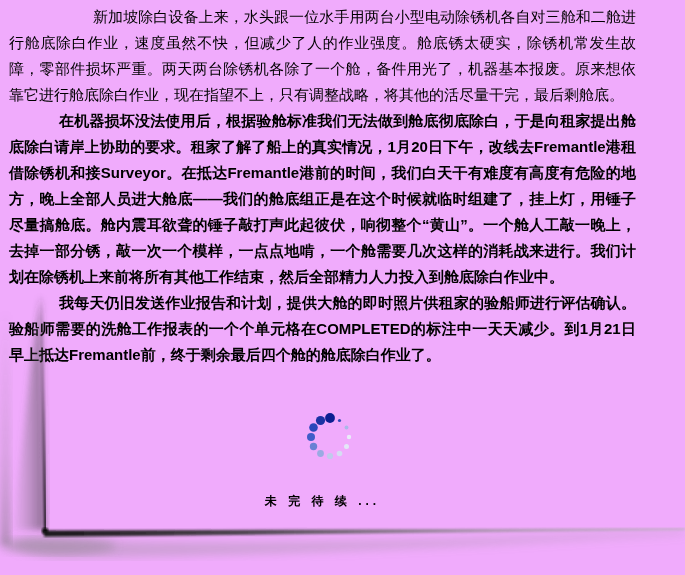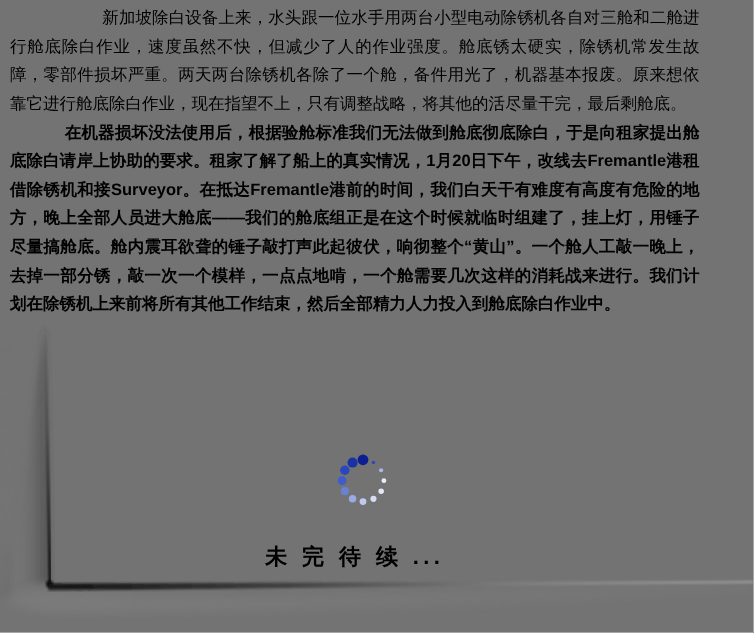--- a/index.html
+++ b/index.html
@@ -2,51 +2,52 @@
 <html><head>
 <meta charset="utf-8">
 <style>
   html,body{margin:0;padding:0;}
   body{
     width:685px;height:575px;overflow:hidden;position:relative;
     background:#ffffff;
     font-family:"Liberation Sans", sans-serif;
   }
   .page{
-    position:absolute;inset:0;background:#737373;
+    position:absolute;inset:0;background:#f0abfc;
   }
   .article{
     position:absolute;left:9px;top:4px;width:627px;
     font-size:15px;line-height:26px;color:#000000;
     text-align:justify;
     z-index:1;
   }
   .article p{margin:0;padding:0;}
   .article p.p-first{text-indent:84px;}
   .article p.p-normal{text-indent:50px;font-weight:bold;}
   .spinner-wrap{
     position:absolute;left:300px;top:406px;width:60px;height:62px;z-index:2;
   }
   .tbc{
     position:absolute;left:9px;top:493px;width:627px;
-    text-align:center;font-size:20px;font-weight:bold;color:#000000;
+    text-align:center;font-size:12px;font-weight:bold;color:#000000;
     letter-spacing:4px;z-index:2;
   }
   .curl-svg{
     position:absolute;inset:0;z-index:5;pointer-events:none;
   }
 </style>
 </head>
 <body>
 
 <div class="page">
 
   <div class="article">
     <p class="p-first">新加坡除白设备上来，水头跟一位水手用两台小型电动除锈机各自对三舱和二舱进行舱底除白作业，速度虽然不快，但减少了人的作业强度。舱底锈太硬实，除锈机常发生故障，零部件损坏严重。两天两台除锈机各除了一个舱，备件用光了，机器基本报废。原来想依靠它进行舱底除白作业，现在指望不上，只有调整战略，将其他的活尽量干完，最后剩舱底。</p>
     <p class="p-normal">在机器损坏没法使用后，根据验舱标准我们无法做到舱底彻底除白，于是向租家提出舱底除白请岸上协助的要求。租家了解了船上的真实情况，1月20日下午，改线去Fremantle港租借除锈机和接Surveyor。在抵达Fremantle港前的时间，我们白天干有难度有高度有危险的地方，晚上全部人员进大舱底——我们的舱底组正是在这个时候就临时组建了，挂上灯，用锤子尽量搞舱底。舱内震耳欲聋的锤子敲打声此起彼伏，响彻整个“黄山”。一个舱人工敲一晚上，去掉一部分锈，敲一次一个模样，一点点地啃，一个舱需要几次这样的消耗战来进行。我们计划在除锈机上来前将所有其他工作结束，然后全部精力人力投入到舱底除白作业中。</p>
+    <p class="p-normal">我每天仍旧发送作业报告和计划，提供大舱的即时照片供租家的验船师进行评估确认。验船师需要的洗舱工作报表的一个个单元格在COMPLETED的标注中一天天减少。到1月21日早上抵达Fremantle前，终于剩余最后四个舱的舱底除白作业了。</p>
   </div>
 
   <div class="spinner-wrap">
     <svg id="spinner-svg" width="60" height="62" viewBox="0 0 60 62">
         <circle cx="30.0" cy="12.0" r="4.9" fill="#0c1f92"></circle>
         <circle cx="20.5" cy="14.5" r="4.6" fill="#1b32a4"></circle>
         <circle cx="13.5" cy="21.5" r="4.3" fill="#2a47bb"></circle>
         <circle cx="11.0" cy="31.0" r="4.0" fill="#3f5cc9"></circle>
         <circle cx="13.5" cy="40.5" r="3.7" fill="#6a80d4"></circle>
         <circle cx="20.5" cy="47.5" r="3.4" fill="#9aaae2"></circle>

